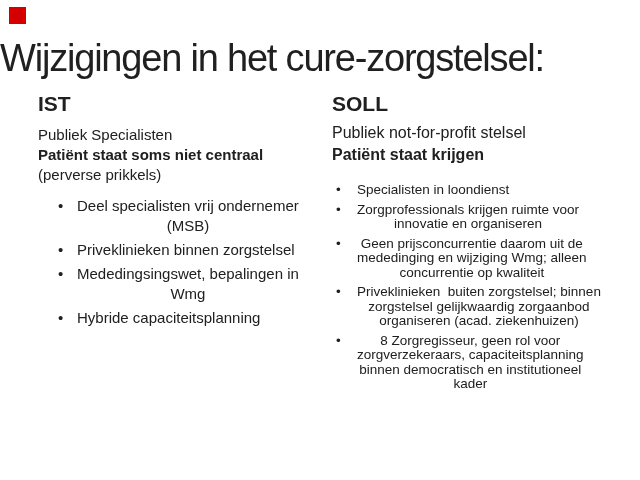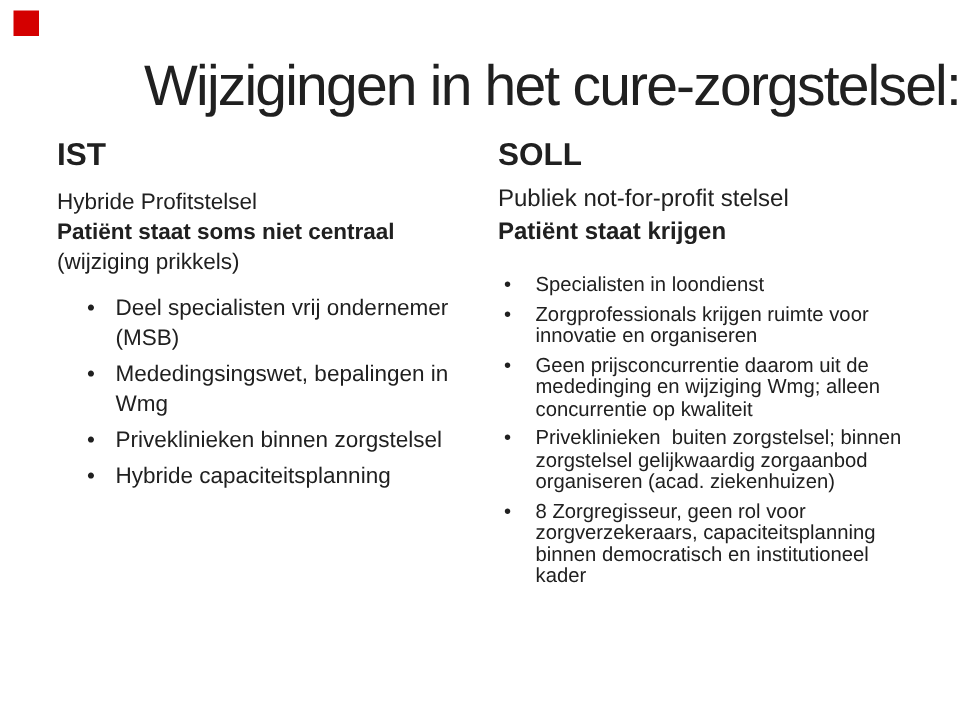--- a/index.html
+++ b/index.html
@@ -18,21 +18,21 @@
     top: 7px;
     width: 17px;
     height: 17px;
   }
   .title {
     position: absolute;
     left: 0;
     right: 0;
     top: 36px;
     margin: 0;
-    text-align: right;
+    text-align: left;
     font-size: 38px;
     font-weight: 400;
     letter-spacing: -1.2px;
     line-height: 44px;
     white-space: nowrap;
   }
   .colhead {
     position: absolute;
     margin: 0;
     font-size: 21px;
@@ -56,44 +56,44 @@
     list-style: none;
   }
   .ist .bullets  { left: 52px;  top: 196px; width: 277px; font-size: 15px;   line-height: 20px; }
   .soll .bullets { left: 332px; top: 183px; width: 277px; font-size: 13.5px; line-height: 14.5px; }
   .bullets li { position: relative; padding-left: 25px; margin: 0; }
   .ist .bullets li  { margin-bottom: 4px; }
   .soll .bullets li { margin-bottom: 5px; }
   .dot { position: absolute; left: 6px; top: 0; }
   .soll .dot { left: 4px; }
   .dot::before { content: "\2022"; }
-  .btxt { white-space: pre-wrap; display: inline-block; vertical-align: top; }
+  .btxt { white-space: pre-wrap; display: inline-block; vertical-align: top; text-align: center; }
 </style>
 </head>
 <body>
 
 <div class="slide">
 
   <div class="marker" style="background: rgb(212, 0, 0);"></div>
 
   <h1 class="title">Wijzigingen in het cure-zorgstelsel:</h1>
 
   <section class="ist">
     <h2 class="colhead">IST</h2>
     <div class="intro">
-      <p>Hybride Profitstelsel</p>
+      <p>Publiek Specialisten</p>
       <p class="b">Patiënt staat soms niet centraal</p>
-      <p>(wijziging prikkels)</p>
+      <p>(perverse prikkels)</p>
     </div>
     <ul class="bullets">
       <li><span class="dot"></span><span class="btxt">Deel specialisten vrij ondernemer
 (MSB)</span></li>
+      <li><span class="dot"></span><span class="btxt">Priveklinieken binnen zorgstelsel</span></li>
       <li><span class="dot"></span><span class="btxt">Mededingsingswet, bepalingen in
 Wmg</span></li>
-      <li><span class="dot"></span><span class="btxt">Priveklinieken binnen zorgstelsel</span></li>
       <li><span class="dot"></span><span class="btxt">Hybride capaciteitsplanning</span></li>
     </ul>
   </section>
 
   <section class="soll">
     <h2 class="colhead">SOLL</h2>
     <div class="intro">
       <p>Publiek not-for-profit stelsel</p>
       <p class="b">Patiënt staat krijgen</p>
     </div>

